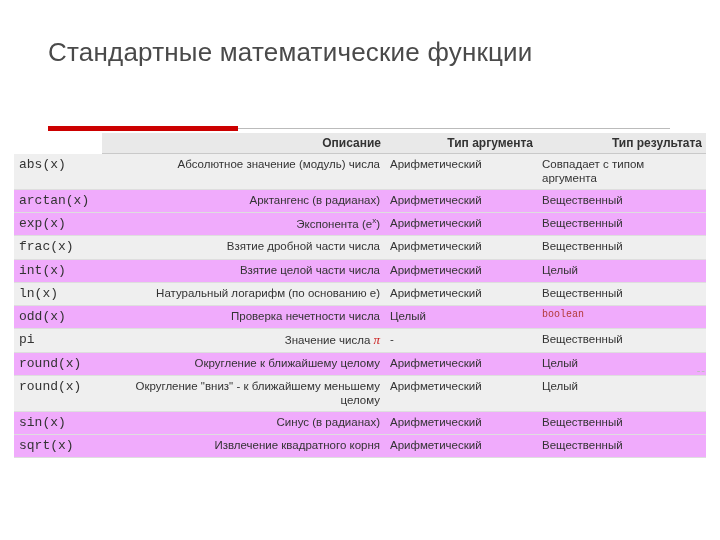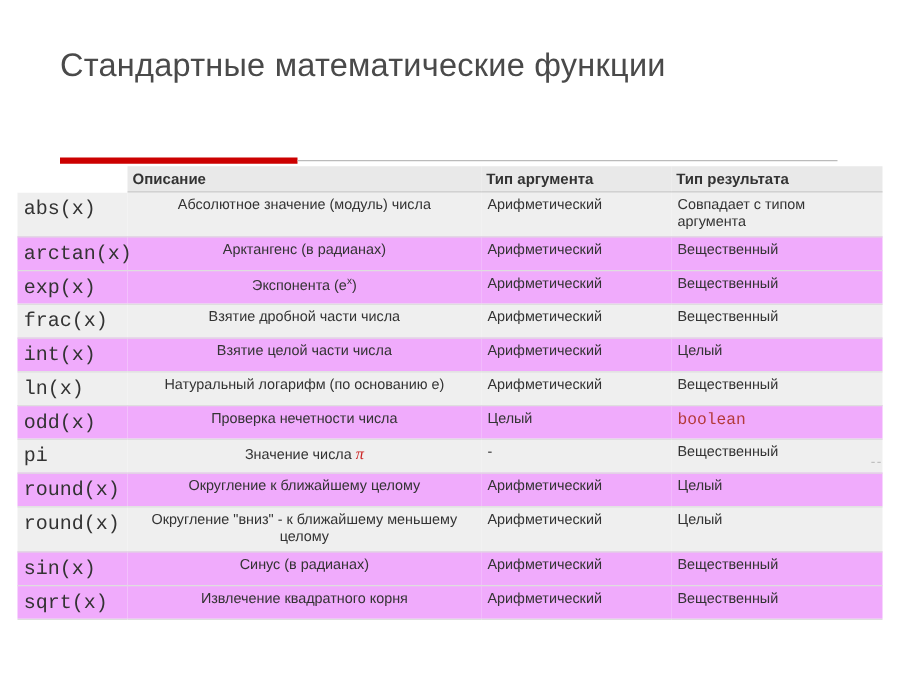--- a/index.html
+++ b/index.html
@@ -58,21 +58,21 @@
   }
   table.funcs col.c-name  { width: 88px; }
   table.funcs col.c-desc  { width: 283px; }
   table.funcs col.c-arg   { width: 152px; }
   table.funcs col.c-res   { width: 169px; }
 
   table.funcs th {
     font-weight: bold;
     color: #333333;
     background: #e9e9e9;
-    text-align: left;
+    text-align: right;
     padding: 3px 4px;
     border-bottom: 1px solid #c9c9c9;
     font-size: 12px;
   }
   table.funcs th.blank {
     background: #ffffff;
     border-bottom: 1px solid #ffffff;
   }
   table.funcs td {
     padding: 3px 5px;
@@ -80,31 +80,31 @@
     color: #333333;
     border-bottom: 1px solid #dedede;
     line-height: 1.25;
   }
   table.funcs tr.shaded td { background: #efefef; }
   table.funcs tr.plain td  { background: #f0abfc; }
 
   td.fname {
     font-family: "Liberation Mono", monospace;
     color: #b33a3a;
-    font-size: 16px;
+    font-size: 13px;
     white-space: nowrap;
     padding-left: 8px;
   }
-  td.desc { text-align: center; }
+  td.desc { text-align: right; }
   td.arg  { text-align: left; }
   td.res  { text-align: left; padding-left: 6px; }
   td.res.mono {
     font-family: "Liberation Mono", monospace;
     color: #b33a3a;
-    font-size: 13px;
+    font-size: 10px;
   }
   .sup {
     font-size: 8px;
     vertical-align: super;
   }
   .pi-glyph {
     color: #cc2222;
     font-family: "Liberation Serif", serif;
     font-style: italic;
     font-size: 13px;

